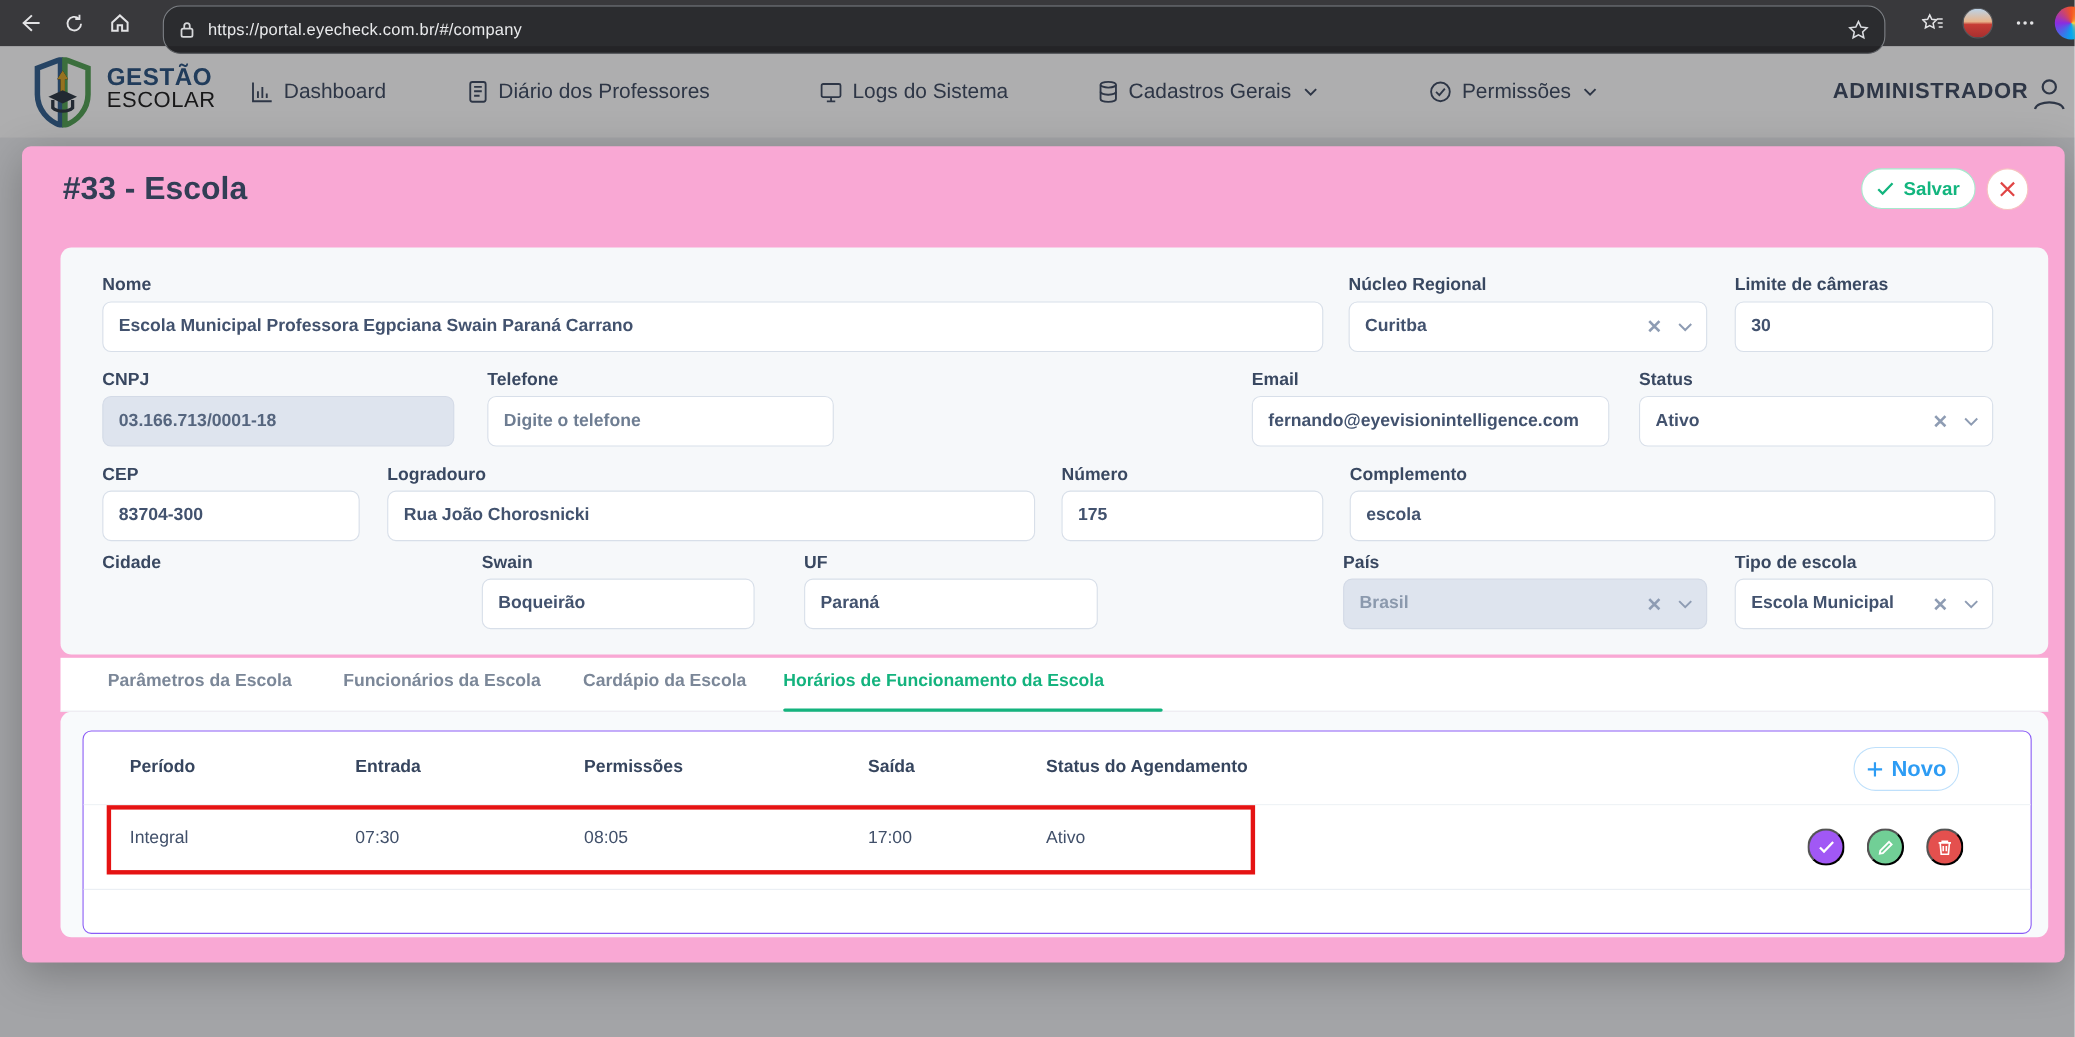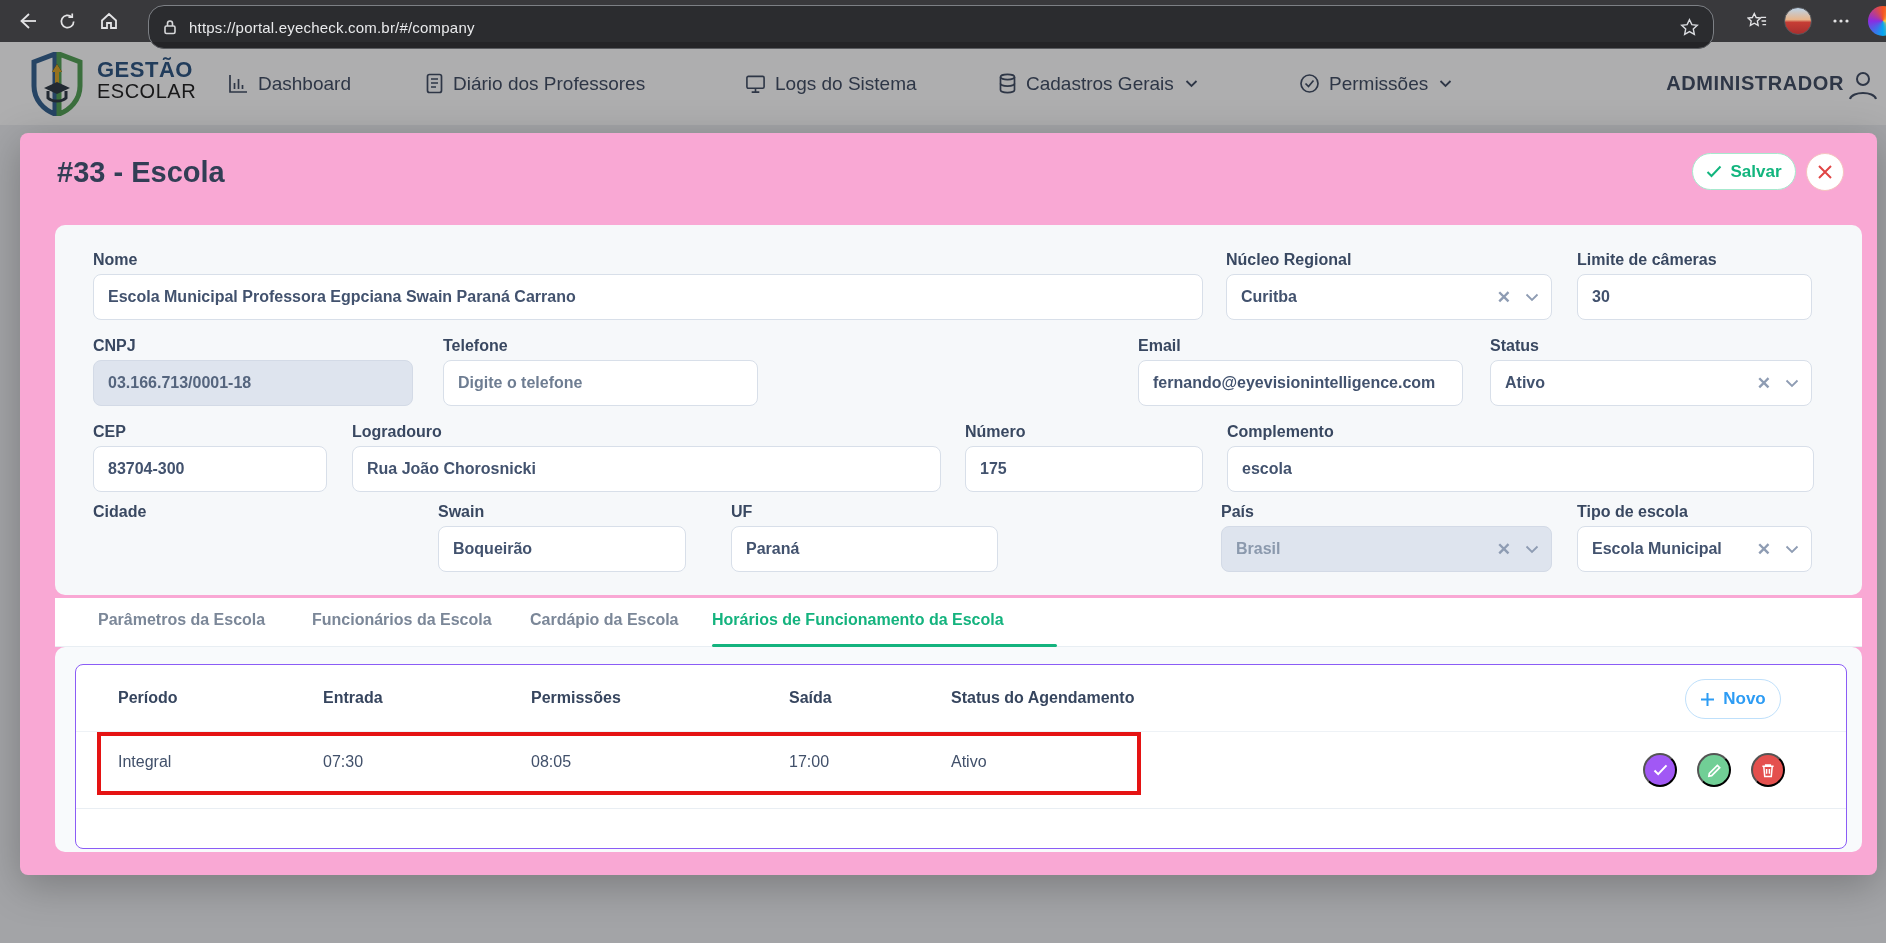--- a/index.html
+++ b/index.html
@@ -56,21 +56,21 @@
   .tab.active { color:#14b37e; }
   .tab-underline { position:absolute; left:692px; top:511px; width:345px; height:3px; background:#14b37e; border-radius:2px; }
 
   
   .tbox { position:absolute; left:55px; top:531px; width:1772px; height:185px; background:#fff; border:1px solid #8b5cf6; border-radius:8px; }
   .th { position:absolute; top:24px; font-size:16px; font-weight:600; color:#36455e; white-space:nowrap; }
   .th-sep { position:absolute; left:0; top:66px; width:1770px; height:1px; background:#eef2f6; }
   .td { position:absolute; top:88px; font-size:16px; color:#41506a; white-space:nowrap; }
   .row-sep { position:absolute; left:0; top:143px; width:1770px; height:1px; background:#e9eef3; }
   .red-rect { position:absolute; left:21px; top:67px; width:1044px; height:63px; border:4px solid #e51313; }
-  .novo-btn { position:absolute; left:1609px; top:14px; width:96px; height:40px; border:1px solid #bfe0fb; border-radius:20px; background:#fff; color:#2d9cf4; font-size:17px; font-weight:bold; display:flex; align-items:center; justify-content:center; gap:8px; }
+  .novo-btn { position:absolute; left:1609px; top:14px; width:96px; height:40px; border:1px solid #bfe0fb; border-radius:20px; background:#fff; color:#2d9cf4; font-size:20px; font-weight:bold; display:flex; align-items:center; justify-content:center; gap:8px; }
   .abtn { position:absolute; top:88px; width:34px; height:34px; border-radius:50%; display:flex; align-items:center; justify-content:center; color:#fff; }
   .abtn.ok { left:1567px; background:#a158f5; }
   .abtn.edit { left:1621px; background:#71cf96; }
   .abtn.del { left:1675px; background:#e4504e; }
 </style>
 </head>
 <body>
 
 <div class="chrome">
   <div class="navbtn" style="left:14px">

